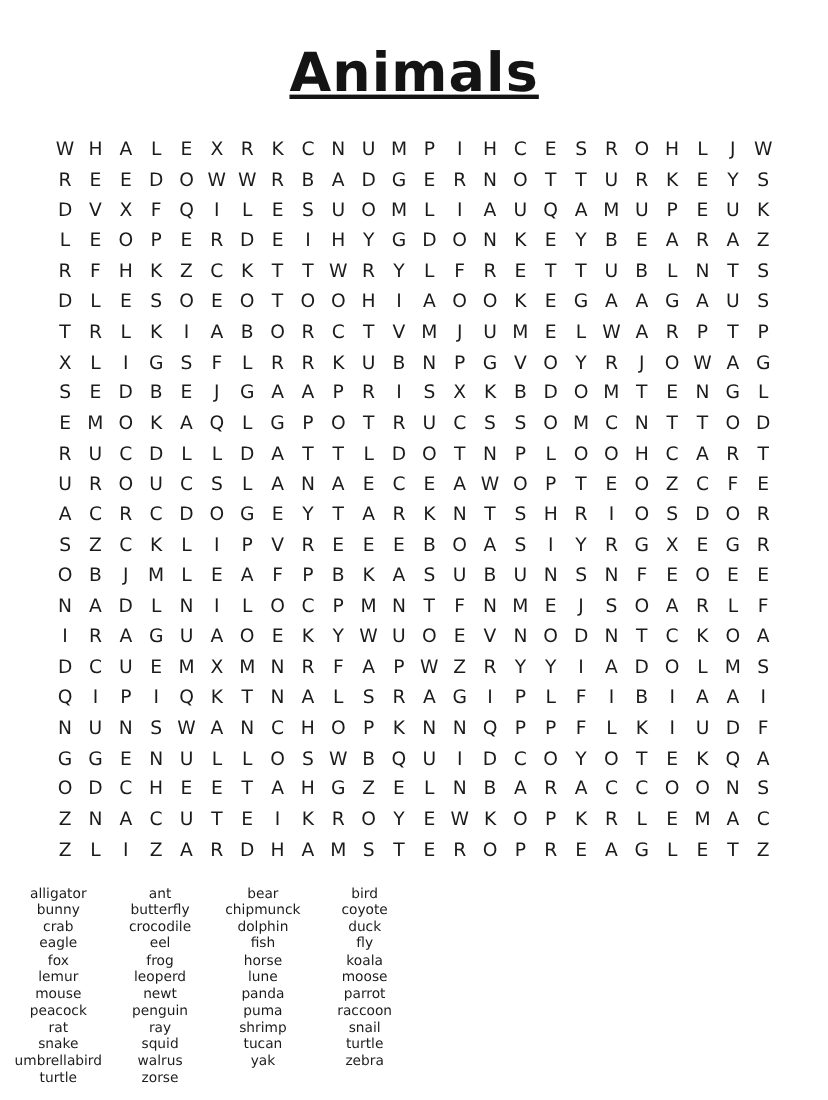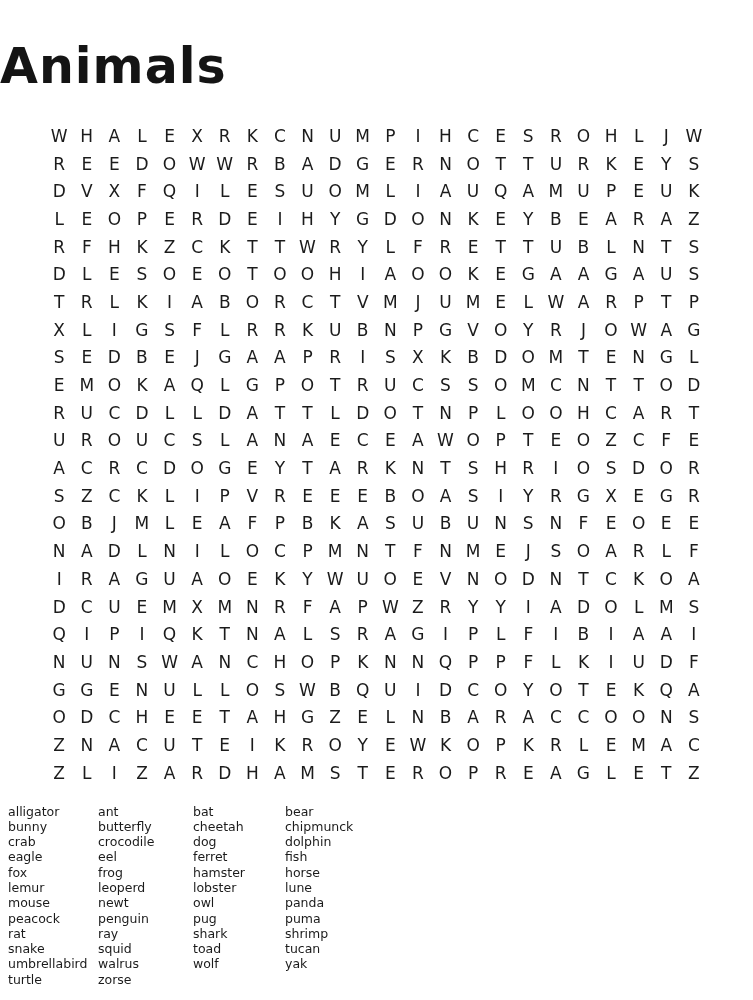--- a/index.html
+++ b/index.html
@@ -18,24 +18,26 @@
     width: 753px;
     height: 1000px;
     background: #ffffff;
     position: relative;
   }
   .title {
     margin: 0;
     padding-top: 36px;
     height: 62px;
     line-height: 62px;
+    text-align: center;
     font-size: 49px;
     font-weight: 700;
     letter-spacing: 1px;
     color: #141414;
+    text-decoration: underline;
   }
   .letter-grid {
     display: grid;
     grid-template-columns: repeat(24, 27.6px);
     grid-auto-rows: 27.7px;
     justify-content: center;
     margin-top: 24px;
   }
   .cell {
     display: flex;
@@ -46,20 +48,21 @@
     color: #1b1b1b;
   }
   .word-list {
     display: grid;
     grid-template-columns: 90px 95px 92px 93px 90px 95px 90px 1fr;
     padding-left: 8px;
     margin-top: 17px;
   }
   .word-col {
     display: block;
+    text-align: center;
   }
   .word {
     font-size: 12.5px;
     line-height: 15.3px;
     white-space: nowrap;
     color: #1b1b1b;
   }
 </style>
 </head>
 <body>
@@ -667,39 +670,39 @@
         <div class="word">frog</div>
         <div class="word">leoperd</div>
         <div class="word">newt</div>
         <div class="word">penguin</div>
         <div class="word">ray</div>
         <div class="word">squid</div>
         <div class="word">walrus</div>
         <div class="word">zorse</div>
       </div>
       <div class="word-col">
-        <div class="word">bat</div>
-        <div class="word">cheetah</div>
-        <div class="word">dog</div>
-        <div class="word">ferret</div>
-        <div class="word">hamster</div>
-        <div class="word">lobster</div>
-        <div class="word">owl</div>
-        <div class="word">pug</div>
-        <div class="word">shark</div>
-        <div class="word">toad</div>
-        <div class="word">wolf</div>
-      </div>
-      <div class="word-col">
         <div class="word">bear</div>
         <div class="word">chipmunck</div>
         <div class="word">dolphin</div>
         <div class="word">fish</div>
         <div class="word">horse</div>
         <div class="word">lune</div>
         <div class="word">panda</div>
         <div class="word">puma</div>
         <div class="word">shrimp</div>
         <div class="word">tucan</div>
         <div class="word">yak</div>
       </div>
+      <div class="word-col">
+        <div class="word">bird</div>
+        <div class="word">coyote</div>
+        <div class="word">duck</div>
+        <div class="word">fly</div>
+        <div class="word">koala</div>
+        <div class="word">moose</div>
+        <div class="word">parrot</div>
+        <div class="word">raccoon</div>
+        <div class="word">snail</div>
+        <div class="word">turtle</div>
+        <div class="word">zebra</div>
+      </div>
     </div>
 </div>
 
 </body></html>

